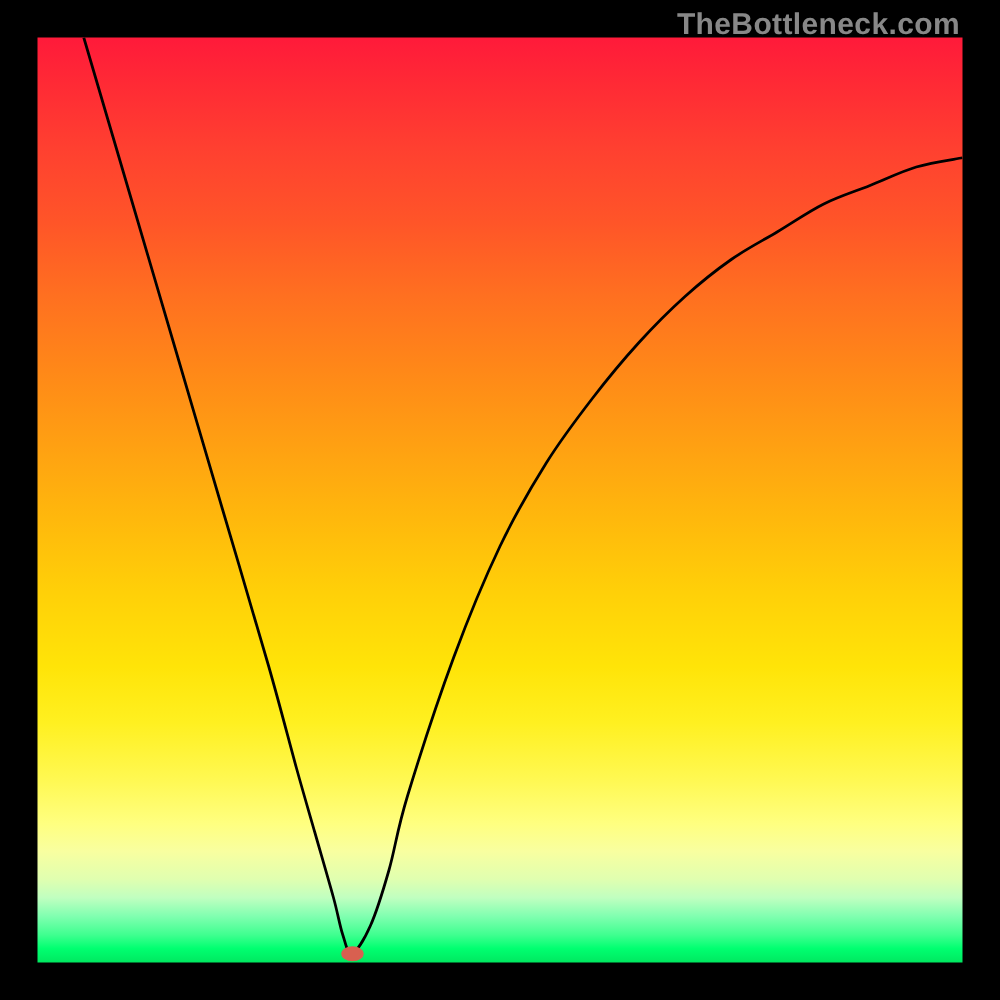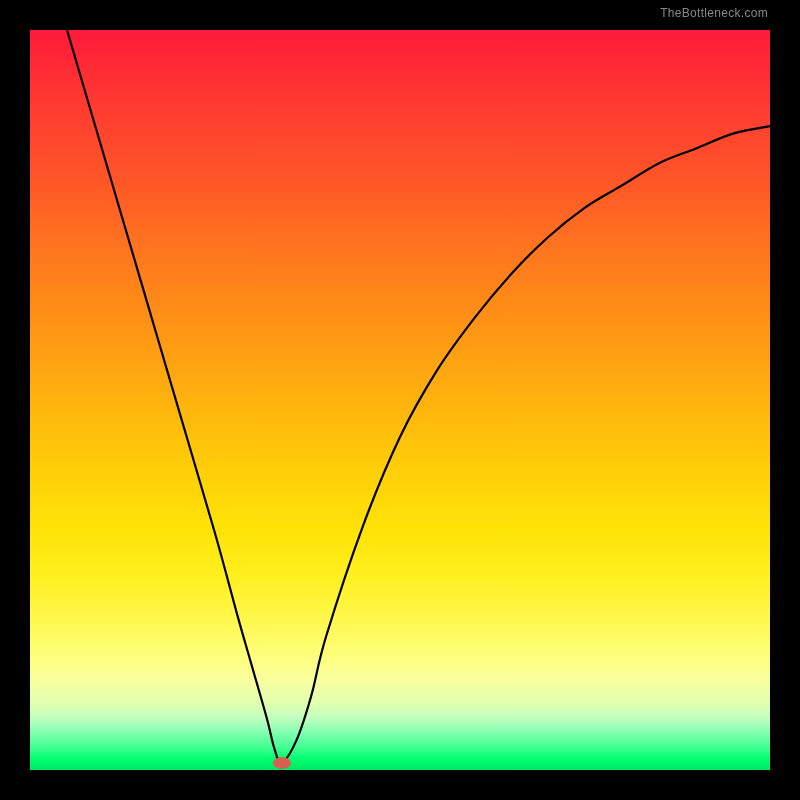--- a/index.html
+++ b/index.html
@@ -60,22 +60,22 @@
       height: 12px;
       background: #d86050;
       border-radius: 50%;
       transform: translate(-50%, -50%);
     }
     .watermark {
       position: absolute;
       top: 6px;
       right: 32px;
       color: #888888;
-      font-size: 12px;
-      font-weight: normal;
+      font-size: 24px;
+      font-weight: bold;
       letter-spacing: 0.3px;
     }
   </style>
 </head>
 <body>
 
 <div class="watermark">TheBottleneck.com</div>
 
 <div class="chart-container">
   <div class="plot-area"></div>

